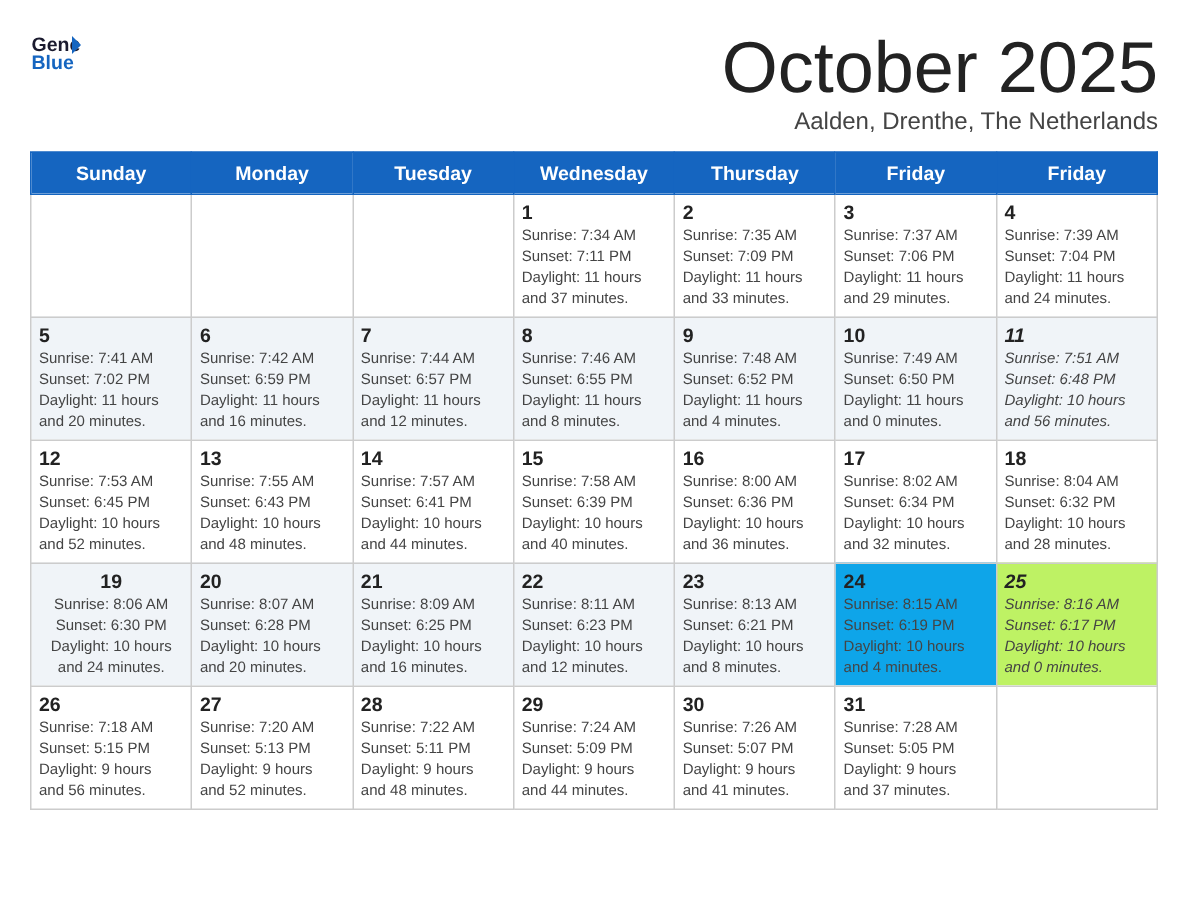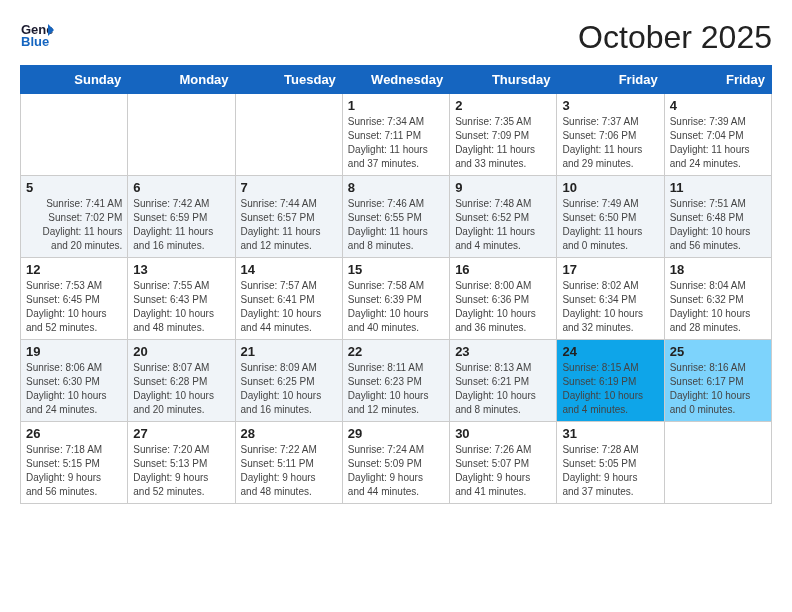--- a/index.html
+++ b/index.html
@@ -23,38 +23,38 @@
     }
     .logo-row {
       display: flex;
       align-items: center;
       gap: 2px;
     }
     .title-block {
       text-align: right;
     }
     .month-title {
-      font-size: 32px;
+      font-size: 48px;
       font-weight: 300;
       color: #222;
       line-height: 1.1;
     }
     .location-title {
       font-size: 16px;
       color: #444;
     }
     .calendar {
       width: 100%;
       border-collapse: collapse;
       border: 1px solid #bbb;
     }
     .calendar th {
       background-color: #1565c0;
       color: #fff;
-      text-align: right;
+      text-align: center;
       padding: 6px 6px;
       font-size: 13px;
       font-weight: bold;
       border: 1px solid #1565c0;
     }
     .calendar td {
       vertical-align: top;
       width: calc(100% / 7);
       min-height: 80px;
       padding: 4px 5px;
@@ -91,20 +91,21 @@
       <svg width="34" height="28" viewBox="0 0 34 28">
         <rect x="0" y="0" width="34" height="28" fill="white"></rect>
         <text x="1" y="14" font-size="13" font-weight="bold" fill="#1a1a2e" font-family="Arial">General</text>
         <polygon points="28,4 34,10 28,16" fill="#1565c0"></polygon>
         <text x="1" y="26" font-size="13" font-weight="bold" fill="#1565c0" font-family="Arial">Blue</text>
       </svg>
     </div>
   </div>
   <div class="title-block">
     <div class="month-title">October 2025</div>
+    <div class="location-title">Aalden, Drenthe, The Netherlands</div>
   </div>
 </div>
 
 <table class="calendar">
   <thead>
     <tr>
     <th>Sunday</th>
         <th>Monday</th>
         <th>Tuesday</th>
         <th>Wednesday</th>
@@ -143,21 +144,21 @@
           <span class="day-num">4</span>
           <div class="day-info" style="white-space: pre-line;">Sunrise: 7:39 AM
 Sunset: 7:04 PM
 Daylight: 11 hours
 and 24 minutes.</div>
         </td>
       </tr>
       <tr>
         <td style="background: rgb(240, 244, 248);">
           <span class="day-num">5</span>
-          <div class="day-info" style="white-space: pre-line; text-align: right;">Sunrise: 7:41 AM
+          <div class="day-info" style="white-space: pre-line;">Sunrise: 7:41 AM
 Sunset: 7:02 PM
 Daylight: 11 hours
 and 20 minutes.</div>
         </td>
         <td style="background: rgb(240, 244, 248);">
           <span class="day-num">6</span>
           <div class="day-info" style="white-space: pre-line;">Sunrise: 7:42 AM
 Sunset: 6:59 PM
 Daylight: 11 hours
 and 16 minutes.</div>
@@ -183,21 +184,21 @@
 Daylight: 11 hours
 and 4 minutes.</div>
         </td>
         <td style="background: rgb(240, 244, 248);">
           <span class="day-num">10</span>
           <div class="day-info" style="white-space: pre-line;">Sunrise: 7:49 AM
 Sunset: 6:50 PM
 Daylight: 11 hours
 and 0 minutes.</div>
         </td>
-        <td style="background: rgb(240, 244, 248);">
+        <td style="background: rgb(240, 244, 248); font-style: italic;">
           <span class="day-num">11</span>
           <div class="day-info" style="white-space: pre-line;">Sunrise: 7:51 AM
 Sunset: 6:48 PM
 Daylight: 10 hours
 and 56 minutes.</div>
         </td>
       </tr>
       <tr>
         <td>
           <span class="day-num">12</span>
@@ -243,21 +244,21 @@
         </td>
         <td>
           <span class="day-num">18</span>
           <div class="day-info" style="white-space: pre-line;">Sunrise: 8:04 AM
 Sunset: 6:32 PM
 Daylight: 10 hours
 and 28 minutes.</div>
         </td>
       </tr>
       <tr>
-        <td style="background: rgb(240, 244, 248);">
+        <td style="background: rgb(240, 244, 248); text-align: center;">
           <span class="day-num">19</span>
           <div class="day-info" style="white-space: pre-line;">Sunrise: 8:06 AM
 Sunset: 6:30 PM
 Daylight: 10 hours
 and 24 minutes.</div>
         </td>
         <td style="background: rgb(240, 244, 248);">
           <span class="day-num">20</span>
           <div class="day-info" style="white-space: pre-line;">Sunrise: 8:07 AM
 Sunset: 6:28 PM
@@ -285,21 +286,21 @@
 Daylight: 10 hours
 and 8 minutes.</div>
         </td>
         <td style="background: #0ea5e9;">
           <span class="day-num">24</span>
           <div class="day-info" style="white-space: pre-line;">Sunrise: 8:15 AM
 Sunset: 6:19 PM
 Daylight: 10 hours
 and 4 minutes.</div>
         </td>
-        <td style="background: #7dd3fc;">
+        <td style="background: #bef264; font-style: italic;">
           <span class="day-num">25</span>
           <div class="day-info" style="white-space: pre-line;">Sunrise: 8:16 AM
 Sunset: 6:17 PM
 Daylight: 10 hours
 and 0 minutes.</div>
         </td>
       </tr>
       <tr>
         <td>
           <span class="day-num">26</span>

